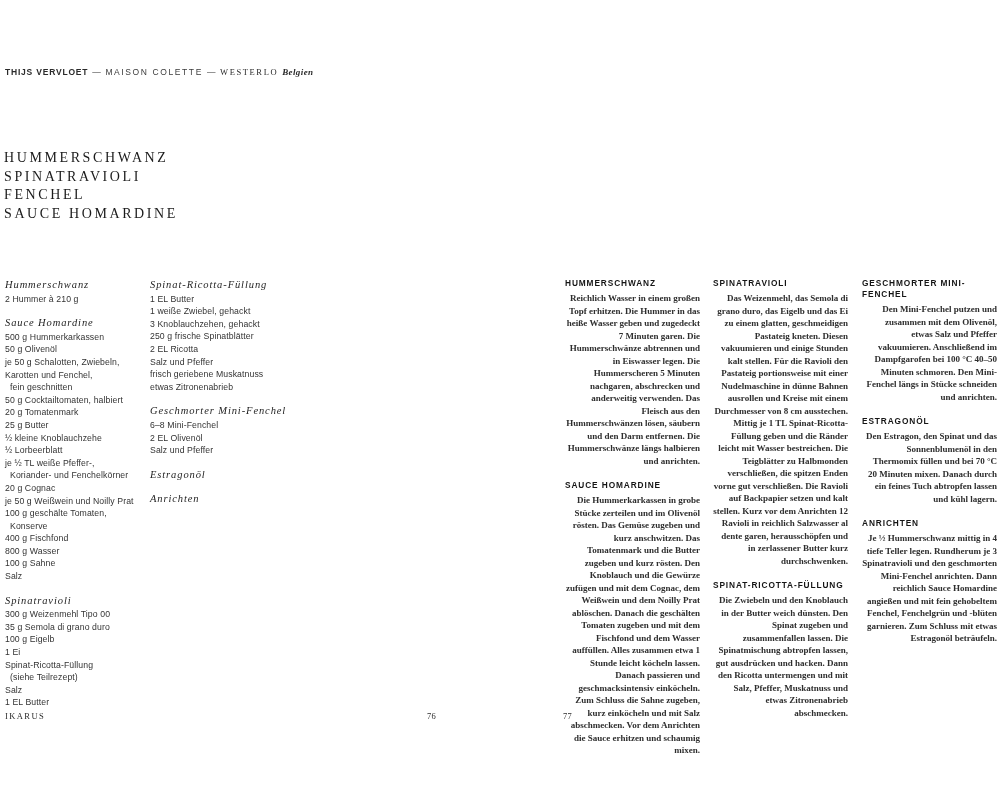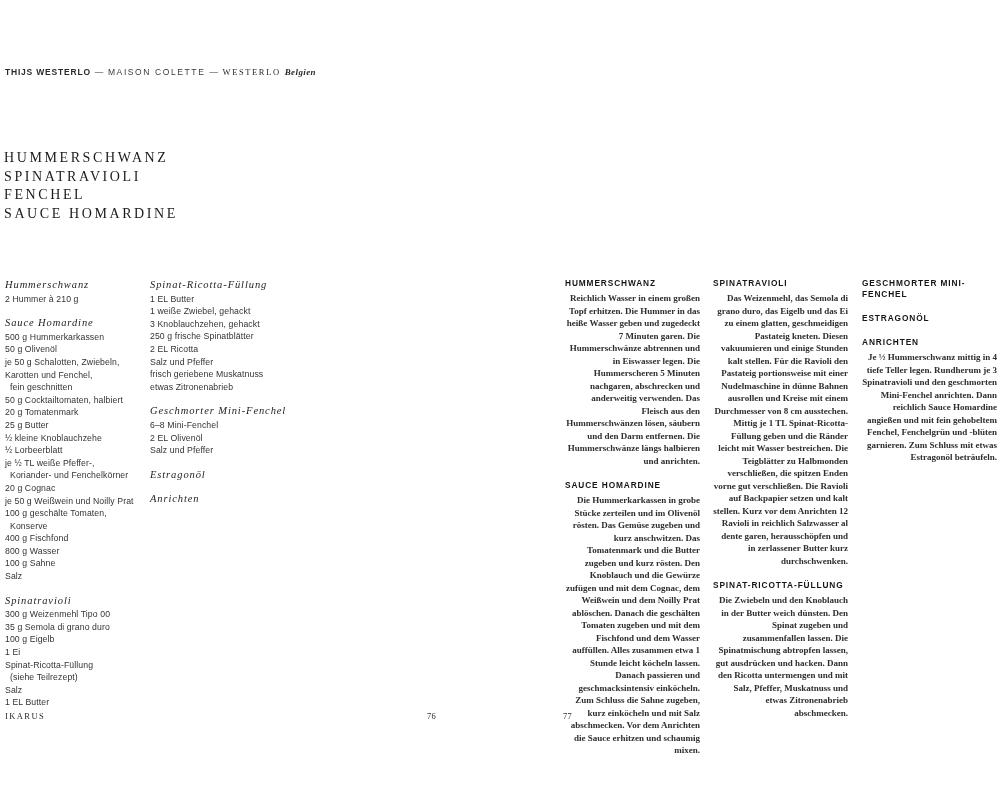--- a/index.html
+++ b/index.html
@@ -86,21 +86,21 @@
   }
   .page-number-left { left: 427px; }
   .page-number-right { left: 563px; }
 </style>
 </head>
 <body>
 
 <div class="spread">
 
   <div class="chef-header">
-    <span class="chef">THIJS WESTERLO</span><span class="sep">—</span><span class="restaurant">MAISON COLETTE</span><span class="sep">—</span><span class="location">WESTERLO</span><span class="country">Belgien</span>
+    <span class="chef">THIJS VERVLOET</span><span class="sep">—</span><span class="restaurant">MAISON COLETTE</span><span class="sep">—</span><span class="location">WESTERLO</span><span class="country">Belgien</span>
   </div>
 
   <h1 class="recipe-title">HUMMERSCHWANZ
 SPINATRAVIOLI
 FENCHEL
 SAUCE HOMARDINE</h1>
 
   <div class="ing-col ing-col-1">
     <div class="ing-group">
       <div class="ing-heading">Hummerschwanz</div>
@@ -186,23 +186,25 @@
     </div>
     <div class="instr-section">
       <div class="instr-heading">SPINAT-RICOTTA-FÜLLUNG</div>
       <div class="instr-body">Die Zwiebeln und den Knoblauch in der Butter weich dünsten. Den Spinat zugeben und zusammenfallen lassen. Die Spinatmischung abtropfen lassen, gut ausdrücken und hacken. Dann den Ricotta untermengen und mit Salz, Pfeffer, Muskatnuss und etwas Zitronenabrieb abschmecken.</div>
     </div>
   </div>
 
   <div class="instr-col instr-col-3">
     <div class="instr-section">
       <div class="instr-heading">GESCHMORTER MINI-FENCHEL</div>
+      <div class="instr-body">Den Mini-Fenchel putzen und zusammen mit dem Olivenöl, etwas Salz und Pfeffer vakuumieren. Anschließend im Dampfgarofen bei 100 °C 40–50 Minuten schmoren. Den Mini-Fenchel längs in Stücke schneiden und anrichten.</div>
     </div>
     <div class="instr-section">
       <div class="instr-heading">ESTRAGONÖL</div>
+      <div class="instr-body">Den Estragon, den Spinat und das Sonnenblumenöl in den Thermomix füllen und bei 70 °C 20 Minuten mixen. Danach durch ein feines Tuch abtropfen lassen und kühl lagern.</div>
     </div>
     <div class="instr-section">
       <div class="instr-heading">ANRICHTEN</div>
       <div class="instr-body">Je ½ Hummerschwanz mittig in 4 tiefe Teller legen. Rundherum je 3 Spinatravioli und den geschmorten Mini-Fenchel anrichten. Dann reichlich Sauce Homardine angießen und mit fein gehobeltem Fenchel, Fenchelgrün und -blüten garnieren. Zum Schluss mit etwas Estragonöl beträufeln.</div>
     </div>
   </div>
 
   <div class="footer-book">IKARUS</div>
   <div class="page-number page-number-left">76</div>
   <div class="page-number page-number-right">77</div>

